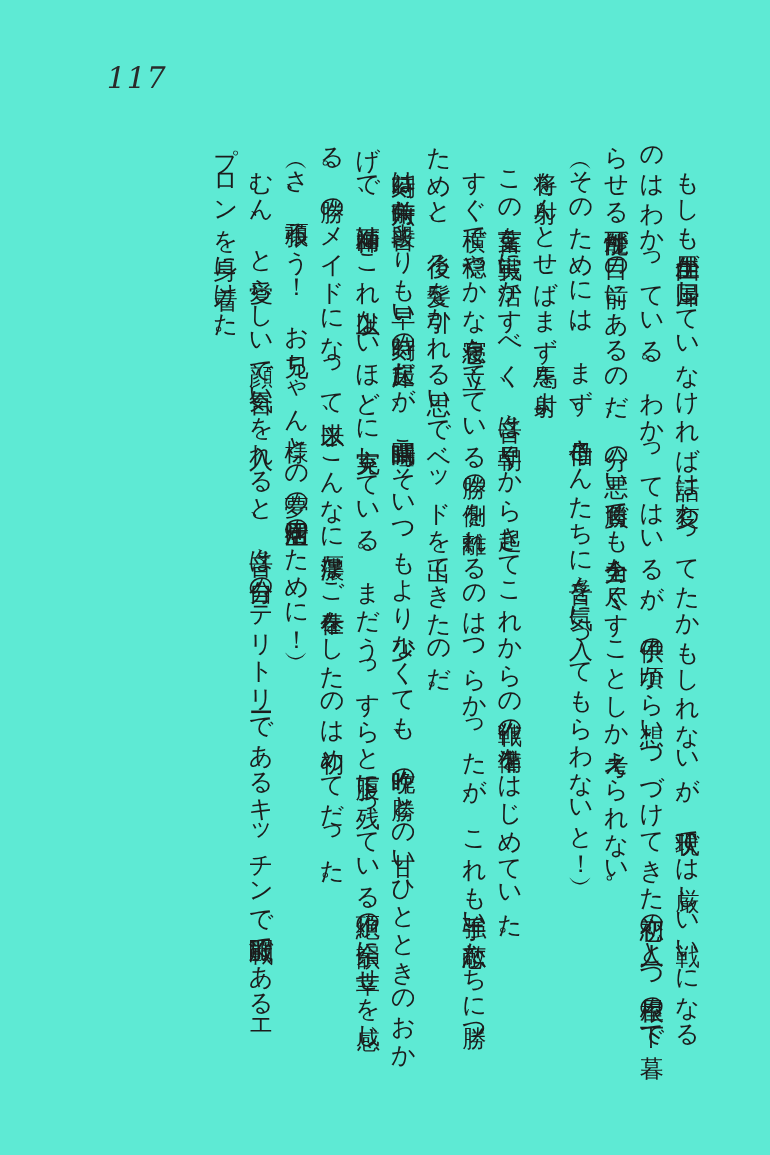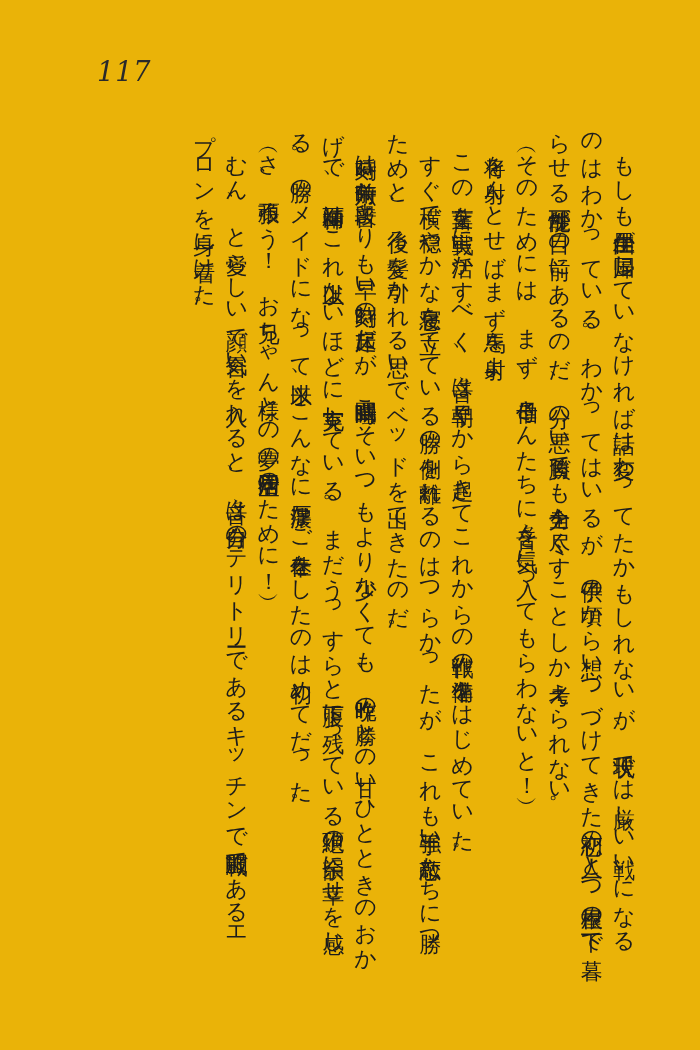--- a/index.html
+++ b/index.html
@@ -10,21 +10,21 @@
     width: 700px;
     height: 1050px;
     position: relative;
     background: #fbfbf9;
     overflow: hidden;
     font-family: "DejaVu Serif", "Liberation Serif", serif;
   }
   .page {
     position: absolute;
     inset: 0;
-    background: #eab308;
+    background: #5eead4;
   }
   .page-number {
     position: absolute;
     left: 97px;
     top: 56px;
     font-size: 27px;
     font-style: italic;
     color: #2a2a2a;
     letter-spacing: 1px;
     font-family: "DejaVu Serif", "Liberation Serif", serif;

